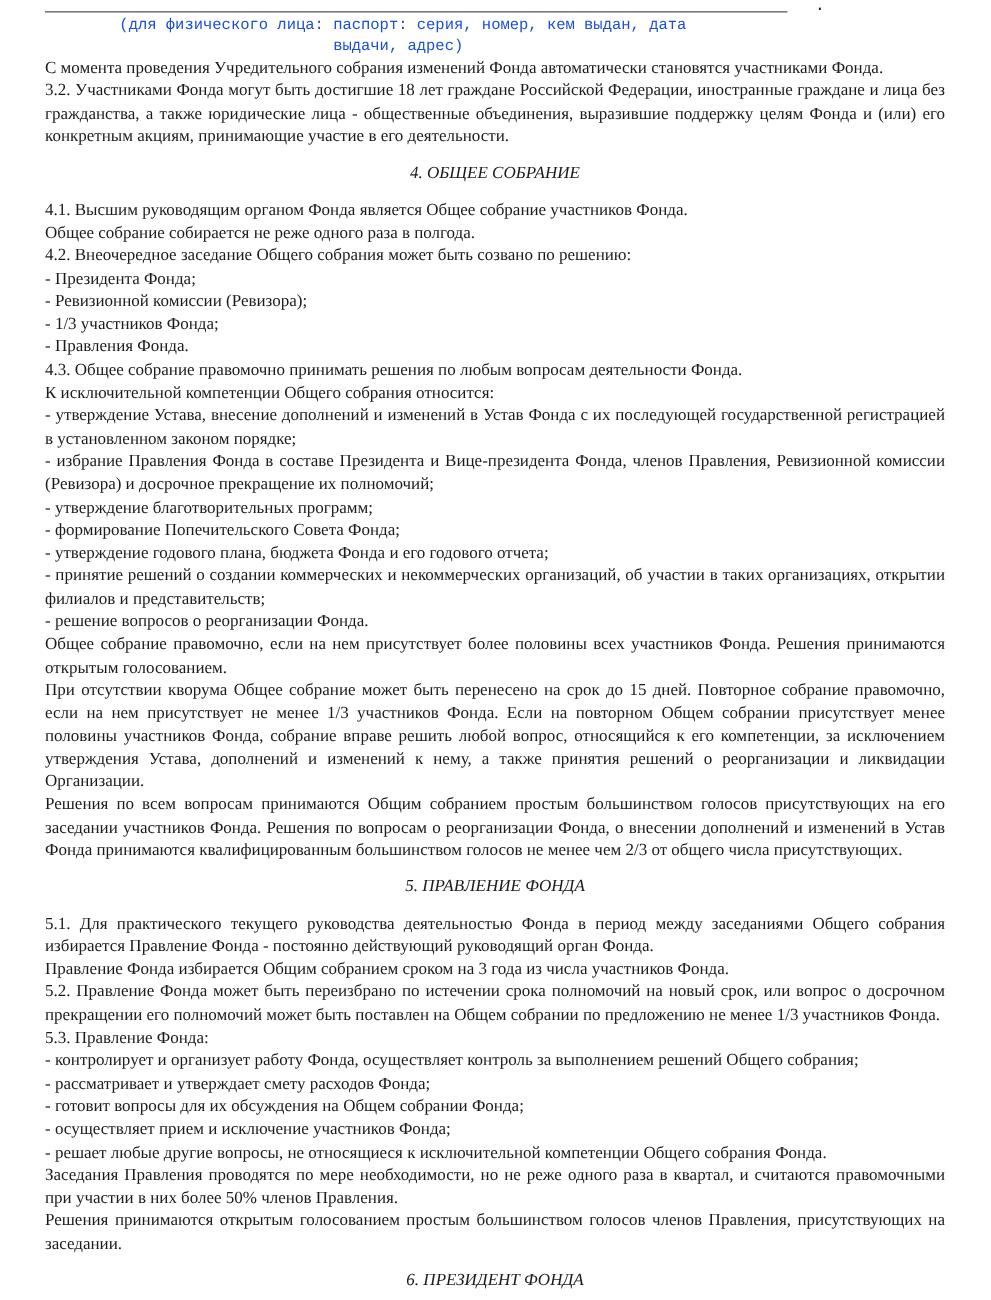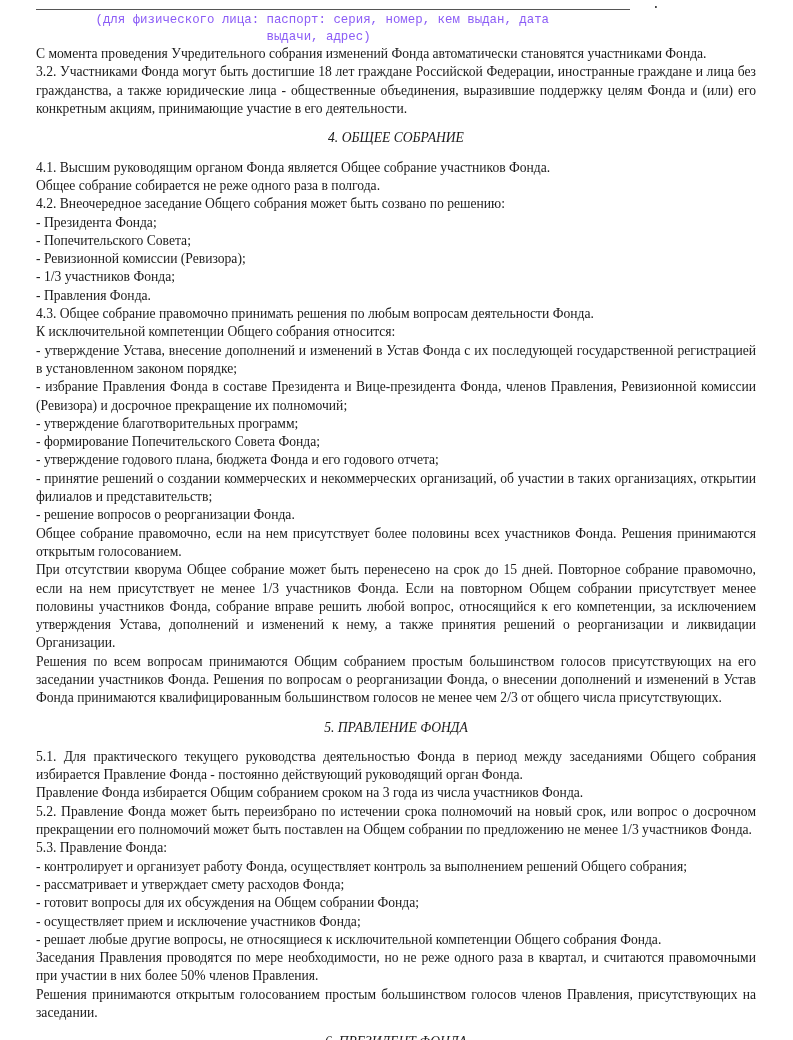--- a/index.html
+++ b/index.html
@@ -5,21 +5,21 @@
   html, body { margin: 0; padding: 0; background: #ffffff; }
   body { width: 793px; height: 1040px; overflow: hidden; position: relative; }
   .page {
     position: absolute; left: 36px; top: 0; width: 720px;
     font-family: "Liberation Serif", serif; font-size: 13.6px; color: #1a1a1a;
     line-height: 18.3px;
   }
   .topline { position: relative; height: 12px; }
   .topline .rule { position: absolute; left: 0; top: 9px; width: 594px; border-top: 1px solid #555; }
   .topline .dot { position: absolute; left: 616px; top: -4px; font-family: "Liberation Mono", monospace; font-size: 13px; }
-  .mono { font-family: "Liberation Mono", monospace; font-size: 12.4px; color: #8b5cf6; line-height: 16.6px; white-space: pre; }
+  .mono { font-family: "Liberation Mono", monospace; font-size: 12.4px; color: #1d4ed8; line-height: 16.6px; white-space: pre; }
   .p { margin: 0; text-align: justify; text-align-last: left; }
   .h { margin: 11px; text-align: center; font-style: italic; }
 </style>
 </head>
 <body>
 
 <div class="page">
   <div class="topline">
     <div class="rule"></div>
     <span class="dot">.</span>
@@ -28,21 +28,20 @@
   <div class="mono">                               выдачи, адрес)</div>
 
   <p class="p">С момента проведения Учредительного собрания изменений Фонда автоматически становятся участниками Фонда.</p>
   <p class="p">3.2. Участниками Фонда могут быть достигшие 18 лет граждане Российской Федерации, иностранные граждане и лица без гражданства, а также юридические лица - общественные объединения, выразившие поддержку целям Фонда и (или) его конкретным акциям, принимающие участие в его деятельности.</p>
 
   <p class="h">4. ОБЩЕЕ СОБРАНИЕ</p>
   <p class="p">4.1. Высшим руководящим органом Фонда является Общее собрание участников Фонда.</p>
   <p class="p">Общее собрание собирается не реже одного раза в полгода.</p>
   <p class="p">4.2. Внеочередное заседание Общего собрания может быть созвано по решению:</p>
   <p class="p">- Президента Фонда;</p>
-  <p class="p">- Попечительского Совета;</p>
   <p class="p">- Ревизионной комиссии (Ревизора);</p>
   <p class="p">- 1/3 участников Фонда;</p>
   <p class="p">- Правления Фонда.</p>
   <p class="p">4.3. Общее собрание правомочно принимать решения по любым вопросам деятельности Фонда.</p>
   <p class="p">К исключительной компетенции Общего собрания относится:</p>
   <p class="p">- утверждение Устава, внесение дополнений и изменений в Устав Фонда с их последующей государственной регистрацией в установленном законом порядке;</p>
   <p class="p">- избрание Правления Фонда в составе Президента и Вице-президента Фонда, членов Правления, Ревизионной комиссии (Ревизора) и досрочное прекращение их полномочий;</p>
   <p class="p">- утверждение благотворительных программ;</p>
   <p class="p">- формирование Попечительского Совета Фонда;</p>
   <p class="p">- утверждение годового плана, бюджета Фонда и его годового отчета;</p>

